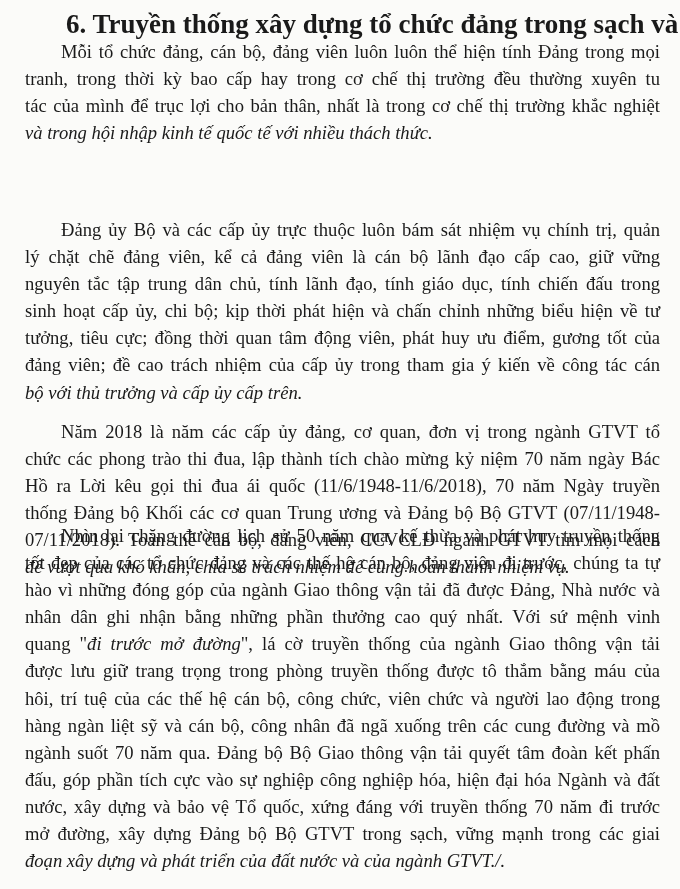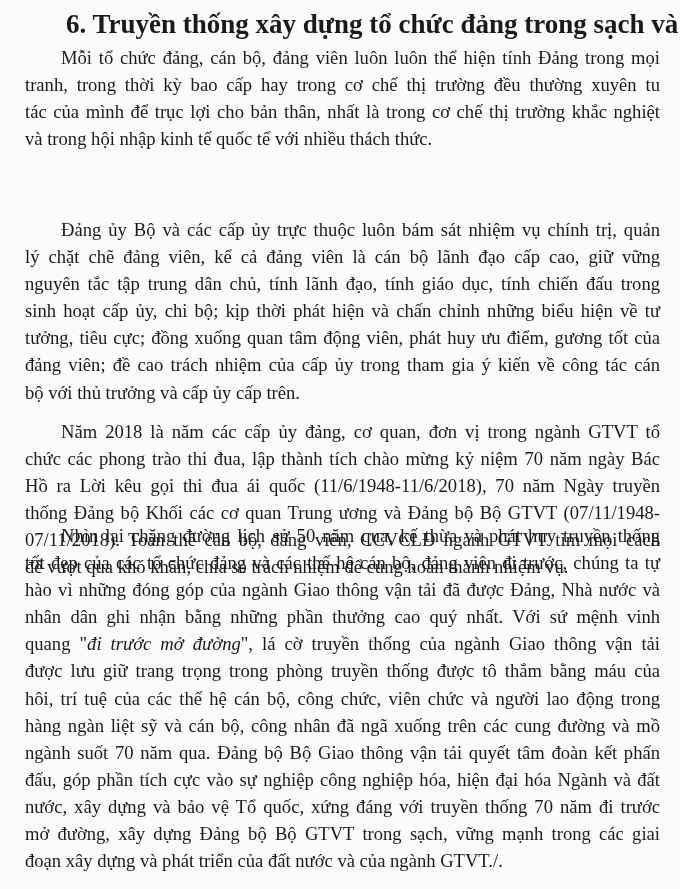--- a/index.html
+++ b/index.html
@@ -31,43 +31,43 @@
       font-size: 18.6px;
       line-height: 27.1px;
     }
     .line {
       display: block;
       white-space: nowrap;
       text-align: justify;
       text-align-last: justify;
       height: 27.1px;
     }
-    .line.last { text-align-last: left; }
+    .line.last { text-align-last: left; font-style: italic; }
     .line.indent { padding-left: 36px; }
     em { font-style: italic; }
   </style>
 </head>
 <body>
 
 <div class="page">
   <div class="heading">6. Truyền thống xây dựng tổ chức đảng trong sạch và vững mạnh</div>
 
-  <div class="para" style="top:44px">
+  <div class="para" style="top:38px">
     <span class="line indent">Mỗi tổ chức đảng, cán bộ, đảng viên luôn luôn thể hiện tính Đảng trong mọi</span>
     <span class="line">tranh, trong thời kỳ bao cấp hay trong cơ chế thị trường đều thường xuyên tu</span>
     <span class="line">tác của mình để trục lợi cho bản thân, nhất là trong cơ chế thị trường khắc nghiệt</span>
     <span class="line last">và trong hội nhập kinh tế quốc tế với nhiều thách thức.</span>
   </div>
 
   <div class="para" style="top:216px">
     <span class="line indent">Đảng ủy Bộ và các cấp ủy trực thuộc luôn bám sát nhiệm vụ chính trị, quản</span>
     <span class="line">lý chặt chẽ đảng viên, kể cả đảng viên là cán bộ lãnh đạo cấp cao, giữ vững</span>
     <span class="line">nguyên tắc tập trung dân chủ, tính lãnh đạo, tính giáo dục, tính chiến đấu trong</span>
     <span class="line">sinh hoạt cấp ủy, chi bộ; kịp thời phát hiện và chấn chỉnh những biểu hiện về tư</span>
-    <span class="line">tưởng, tiêu cực; đồng xuống quan tâm động viên, phát huy ưu điểm, gương tốt của</span>
+    <span class="line">tưởng, tiêu cực; đồng thời quan tâm động viên, phát huy ưu điểm, gương tốt của</span>
     <span class="line">đảng viên; đề cao trách nhiệm của cấp ủy trong tham gia ý kiến về công tác cán</span>
     <span class="line last">bộ với thủ trưởng và cấp ủy cấp trên.</span>
   </div>
 
   <div class="para" style="top:418px">
     <span class="line indent">Năm 2018 là năm các cấp ủy đảng, cơ quan, đơn vị trong ngành GTVT tổ</span>
     <span class="line">chức các phong trào thi đua, lập thành tích chào mừng kỷ niệm 70 năm ngày Bác</span>
     <span class="line">Hồ ra Lời kêu gọi thi đua ái quốc (11/6/1948-11/6/2018), 70 năm Ngày truyền</span>
     <span class="line">thống Đảng bộ Khối các cơ quan Trung ương và Đảng bộ Bộ GTVT (07/11/1948-</span>
     <span class="line">07/11/2018). Toàn thể cán bộ, đảng viên, CCVCLĐ ngành GTVT tìm mọi cách</span>

